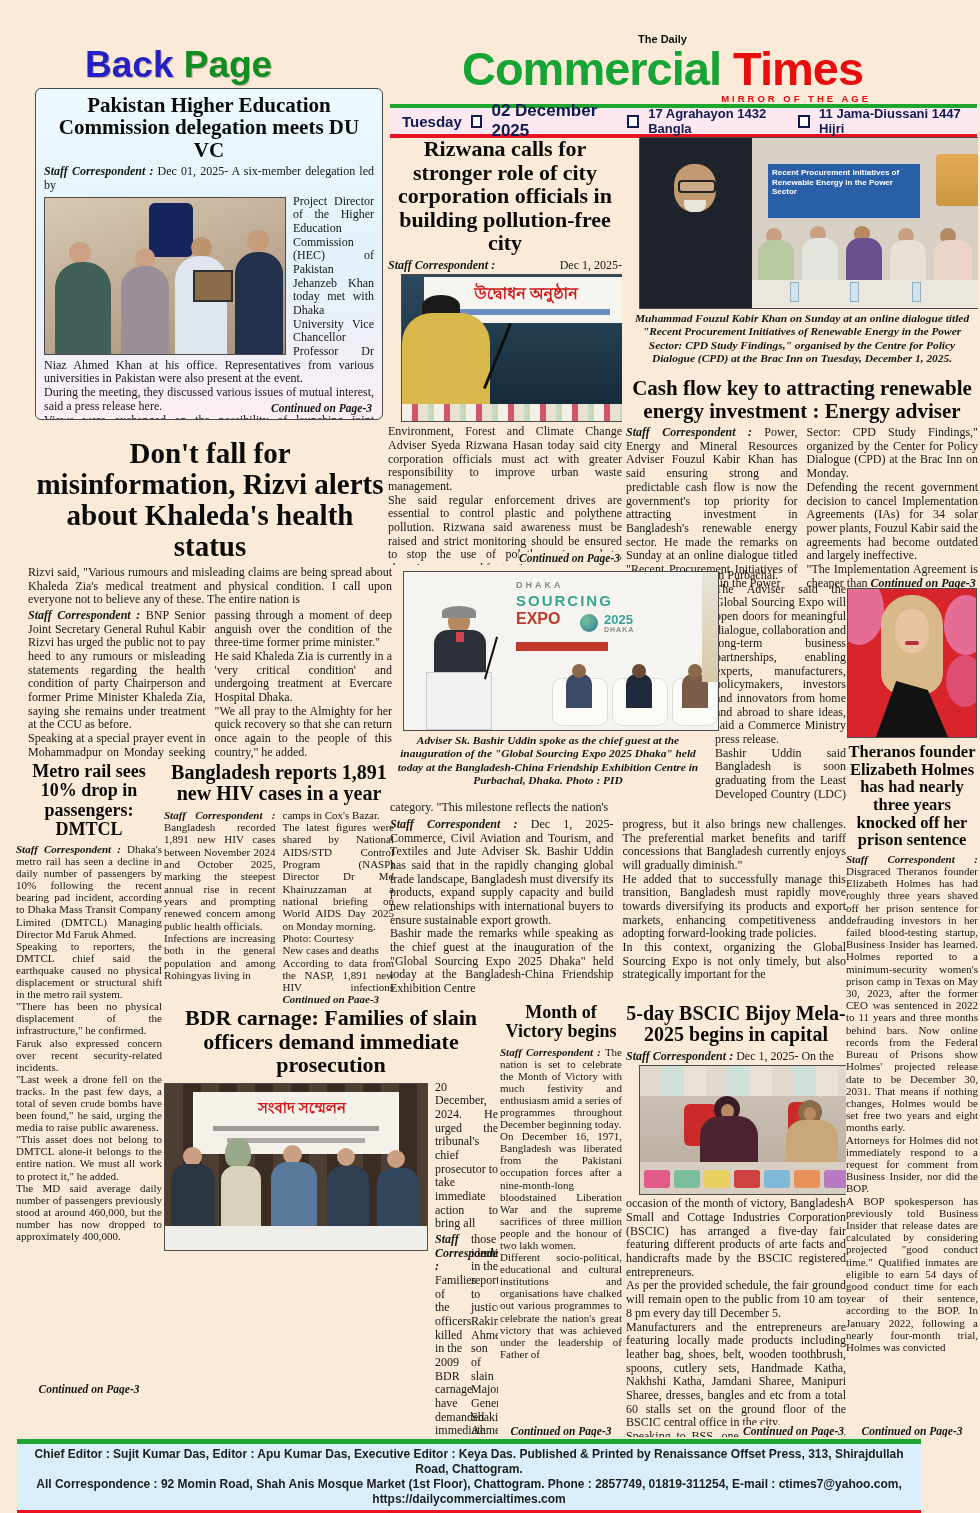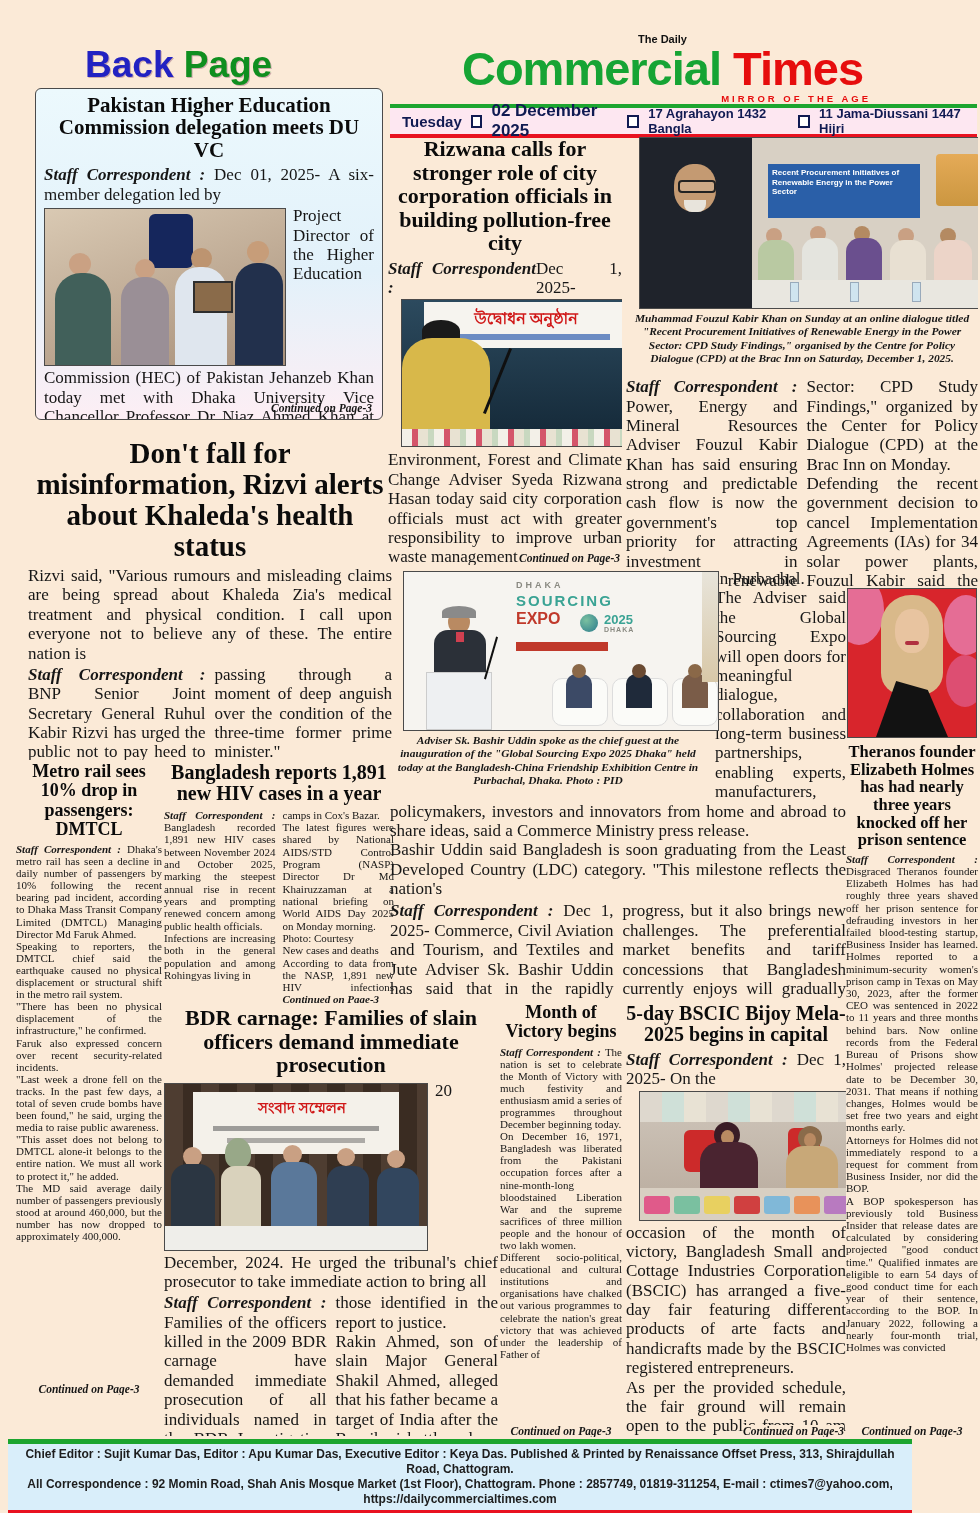--- a/index.html
+++ b/index.html
@@ -1,20 +1,20 @@
 <!DOCTYPE html>
 <html><head>
 <meta charset="utf-8">
 <style>
   html,body{margin:0;padding:0;background:#f8e7d4;}
   .page{position:relative;width:980px;height:1513px;background:#fbead7;font-family:"Liberation Serif",serif;color:#161616;overflow:hidden;margin:0 auto;}
   .abs{position:absolute;}
   i{position:absolute;display:block;font-style:normal;}
   .hl{font-weight:bold;text-align:center;color:#0b0b0b;line-height:1.07;margin:0 0 4px 0;font-family:"Liberation Serif",serif;}
-  .body{font-size:17px;line-height:1.14;text-align:justify;white-space:pre-line;}
+  .body{font-size:12px;line-height:1.14;text-align:justify;white-space:pre-line;}
   .byline{font-style:italic;font-weight:bold;}
   .cont{position:absolute;font-style:italic;font-weight:bold;font-size:11.5px;background:transparent;}
   .cols{display:flex;gap:9px;}
   .col{flex:1;min-width:0;}
   .cap{font-weight:bold;font-style:italic;text-align:center;font-size:11.4px;line-height:1.18;margin-top:3px;}
   .photo{position:relative;overflow:hidden;border:1px solid #4a4a4a;margin-left:13px;}
   .sans{font-family:"Liberation Sans",sans-serif;}
   
   .backpage{font-family:"Liberation Sans",sans-serif;font-weight:bold;font-size:37px;letter-spacing:0;text-shadow:1px 1px 0 #caa;}
   .mast-main{font-family:"Liberation Sans",sans-serif;font-weight:bold;font-size:47px;letter-spacing:-1px;line-height:1;text-align:center;}
@@ -221,21 +221,22 @@
       <i style="left:206px;bottom:28px;width:36px;height:42px;background:#6a4f8e;border-radius:14px 14px 0 0;"></i>
       <i style="left:258px;bottom:64px;width:16px;height:16px;background:#c9a083;border-radius:50%;"></i>
       <i style="left:250px;bottom:28px;width:36px;height:40px;background:#e8e0d2;border-radius:14px 14px 0 0;"></i>
       <i style="left:300px;bottom:64px;width:16px;height:16px;background:#b48a62;border-radius:50%;"></i>
       <i style="left:294px;bottom:28px;width:38px;height:40px;background:#ecd4c8;border-radius:14px 14px 0 0;"></i>
       <i style="left:112px;bottom:0;width:236px;height:28px;background:#e9e7e0;"></i>
       <i style="left:150px;bottom:6px;width:7px;height:18px;background:#cfe4ef;border:1px solid #9ab;"></i>
       <i style="left:210px;bottom:6px;width:7px;height:18px;background:#cfe4ef;border:1px solid #9ab;"></i>
       <i style="left:272px;bottom:6px;width:7px;height:18px;background:#cfe4ef;border:1px solid #9ab;"></i>
     </div>
-    <p class="cap">Muhammad Fouzul Kabir Khan on Sunday at an online dialogue titled "Recent Procurement Initiatives of Renewable Energy in the Power Sector: CPD Study Findings," organised by the Centre for Policy Dialogue (CPD) at the Brac Inn on Saturday, December 1, 2025.</p>
+    <p class="cap">Muhammad Fouzul Kabir Khan on Sunday at an online dialogue titled "Recent Procurement Initiatives of Renewable Energy in the Power Sector: CPD Study Findings," organised by the Centre for Policy Dialogue (CPD) at the Brac Inn on Tuesday, December 1, 2025.</p>
+    <h2 class="hl" style="font-size:21px;margin-top:4px;">Cash flow key to attracting renewable energy investment : Energy adviser</h2>
     <div class="cols">
       <div class="col body"><span class="byline">Staff Correspondent :</span> <span>Power, Energy and Mineral Resources Adviser Fouzul Kabir Khan has said ensuring strong and predictable cash flow is now the government's top priority for attracting investment in Bangladesh's renewable energy sector. He made the remarks on Sunday at an online dialogue titled "Recent Procurement Initiatives of Renewable Energy in the Power</span></div>
       <div class="col body"><span>Sector: CPD Study Findings," organized by the Center for Policy Dialogue (CPD) at the Brac Inn on Monday.
 Defending the recent government decision to cancel Implementation Agreements (IAs) for 34 solar power plants, Fouzul Kabir said the agreements had become outdated and largely ineffective.
 "The Implementation Agreement is cheaper than</span> <span class="byline">Continued on Page-3</span></div>
     </div>
   </section>
 
   <section class="abs" style="left:390px;top:567px;width:456px;height:433px;overflow:hidden;">
     <div>
@@ -290,18 +291,18 @@
       <i style="left:57px;top:52px;width:14px;height:4px;background:#b03040;border-radius:2px;"></i>
       <i style="left:28px;bottom:0;width:72px;height:56px;background:#121212;clip-path:polygon(28% 0,72% 16%,100% 100%,0 100%);"></i>
     </div>
     <h2 class="hl" style="font-size:16.5px;margin-top:5px;">Theranos founder Elizabeth Holmes has had nearly three years knocked off her prison sentence</h2>
     <p class="body" style="font-size:11px;line-height:1.11;margin:0;"><span class="byline">Staff Correspondent :</span> <span>Disgraced Theranos founder Elizabeth Holmes has had roughly three years shaved off her prison sentence for defrauding investors in her failed blood-testing startup, Business Insider has learned. Holmes reported to a minimum-security women's prison camp in Texas on May 30, 2023, after the former CEO was sentenced in 2022 to 11 years and three months behind bars. Now online records from the Federal Bureau of Prisons show Holmes' projected release date to be December 30, 2031. That means if nothing changes, Holmes would be set free two years and eight months early.
 Attorneys for Holmes did not immediately respond to a request for comment from Business Insider, nor did the BOP.
 A BOP spokesperson has previously told Business Insider that release dates are calculated by considering projected "good conduct time." Qualified inmates are eligible to earn 54 days of good conduct time for each year of their sentence, according to the BOP. In January 2022, following a nearly four-month trial, Holmes was convicted</span></p>
     <span class="cont" style="left:0;right:0;bottom:0;text-align:center;background:#fbead7;">Continued on Page-3</span>
   </section>
 
-  <div class="abs footer" style="left:8px;top:1439px;width:904px;">
+  <div class="abs footer" style="left:17px;top:1439px;width:904px;">
     <div>Chief Editor : Sujit Kumar Das, Editor : Apu Kumar Das, Executive Editor : Keya Das. Published &amp; Printed by Renaissance Offset Press, 313, Shirajdullah Road, Chattogram.</div>
     <div>All Correspondence : 92 Momin Road, Shah Anis Mosque Market (1st Floor), Chattogram. Phone : 2857749, 01819-311254, E-mail : ctimes7@yahoo.com, https://dailycommercialtimes.com</div>
   </div>
 
 </div>
 
 </body></html>

